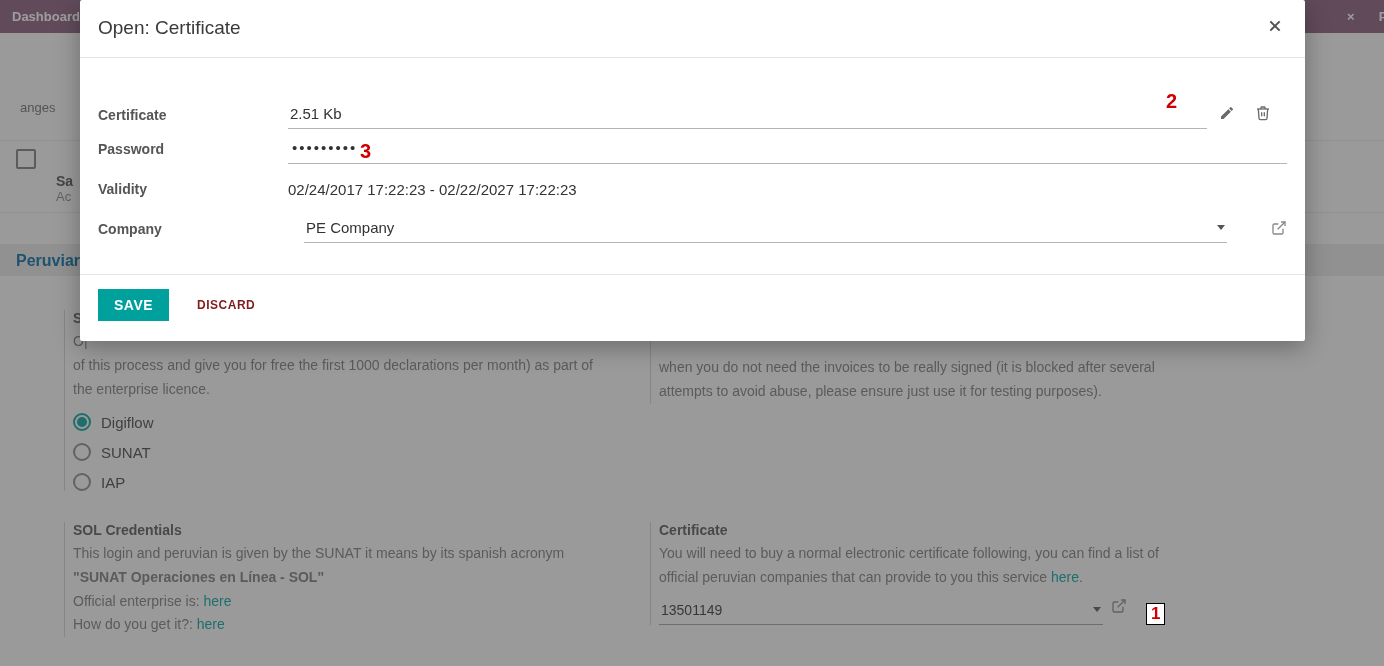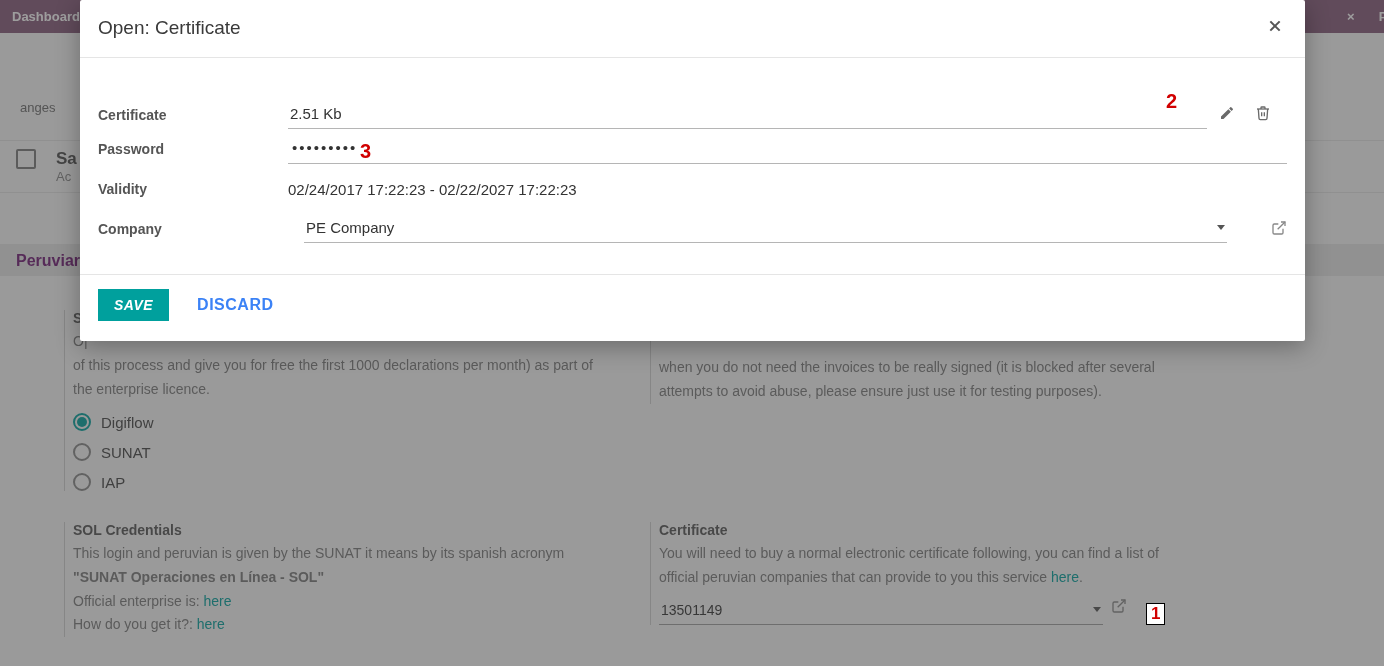--- a/index.html
+++ b/index.html
@@ -45,29 +45,29 @@
     border-bottom: 1px solid #e5e5e5;
     display: flex;
     align-items: flex-start;
     gap: 20px;
   }
   .bg-checkbox {
     width: 16px; height: 16px;
     border: 2px solid #7a7a7a;
     border-radius: 2px;
   }
-  .bg-row .txt { font-size: 17px; }
+  .bg-row .txt { font-size: 14px; margin-top: 24px; }
   .bg-row .sub { font-size: 13px; color: #888; }
 
   .bg-section-title {
     position: absolute;
     left: 16px; top: 252px;
     font-weight: 700;
     font-size: 16px;
-    color: #701a75;
+    color: #0369a1;
     text-align: center;
   }
   .bg-divider {
     position: absolute;
     left: 0; top: 244px; width: 100%; height: 32px;
     background: #e6e6e6;
   }
 
   .bg-left-col {
     position: absolute;
@@ -232,27 +232,26 @@
   }
   .btn-primary {
     background: #00a09d;
     color: #fff;
     border: none;
     padding: 8px 16px;
     font-size: 14px;
     font-weight: 700;
     cursor: pointer;
     letter-spacing: 0.5px;
-    font-style: italic;
   }
   .btn-link {
     background: none;
     border: none;
-    color: #3b82f6;
-    font-size: 16px;
+    color: #7f1d1d;
+    font-size: 12px;
     font-weight: 700;
     cursor: pointer;
     letter-spacing: 0.5px;
   }
 
   svg.icon { width: 16px; height: 16px; }
 </style>
 </head>
 <body>
 

